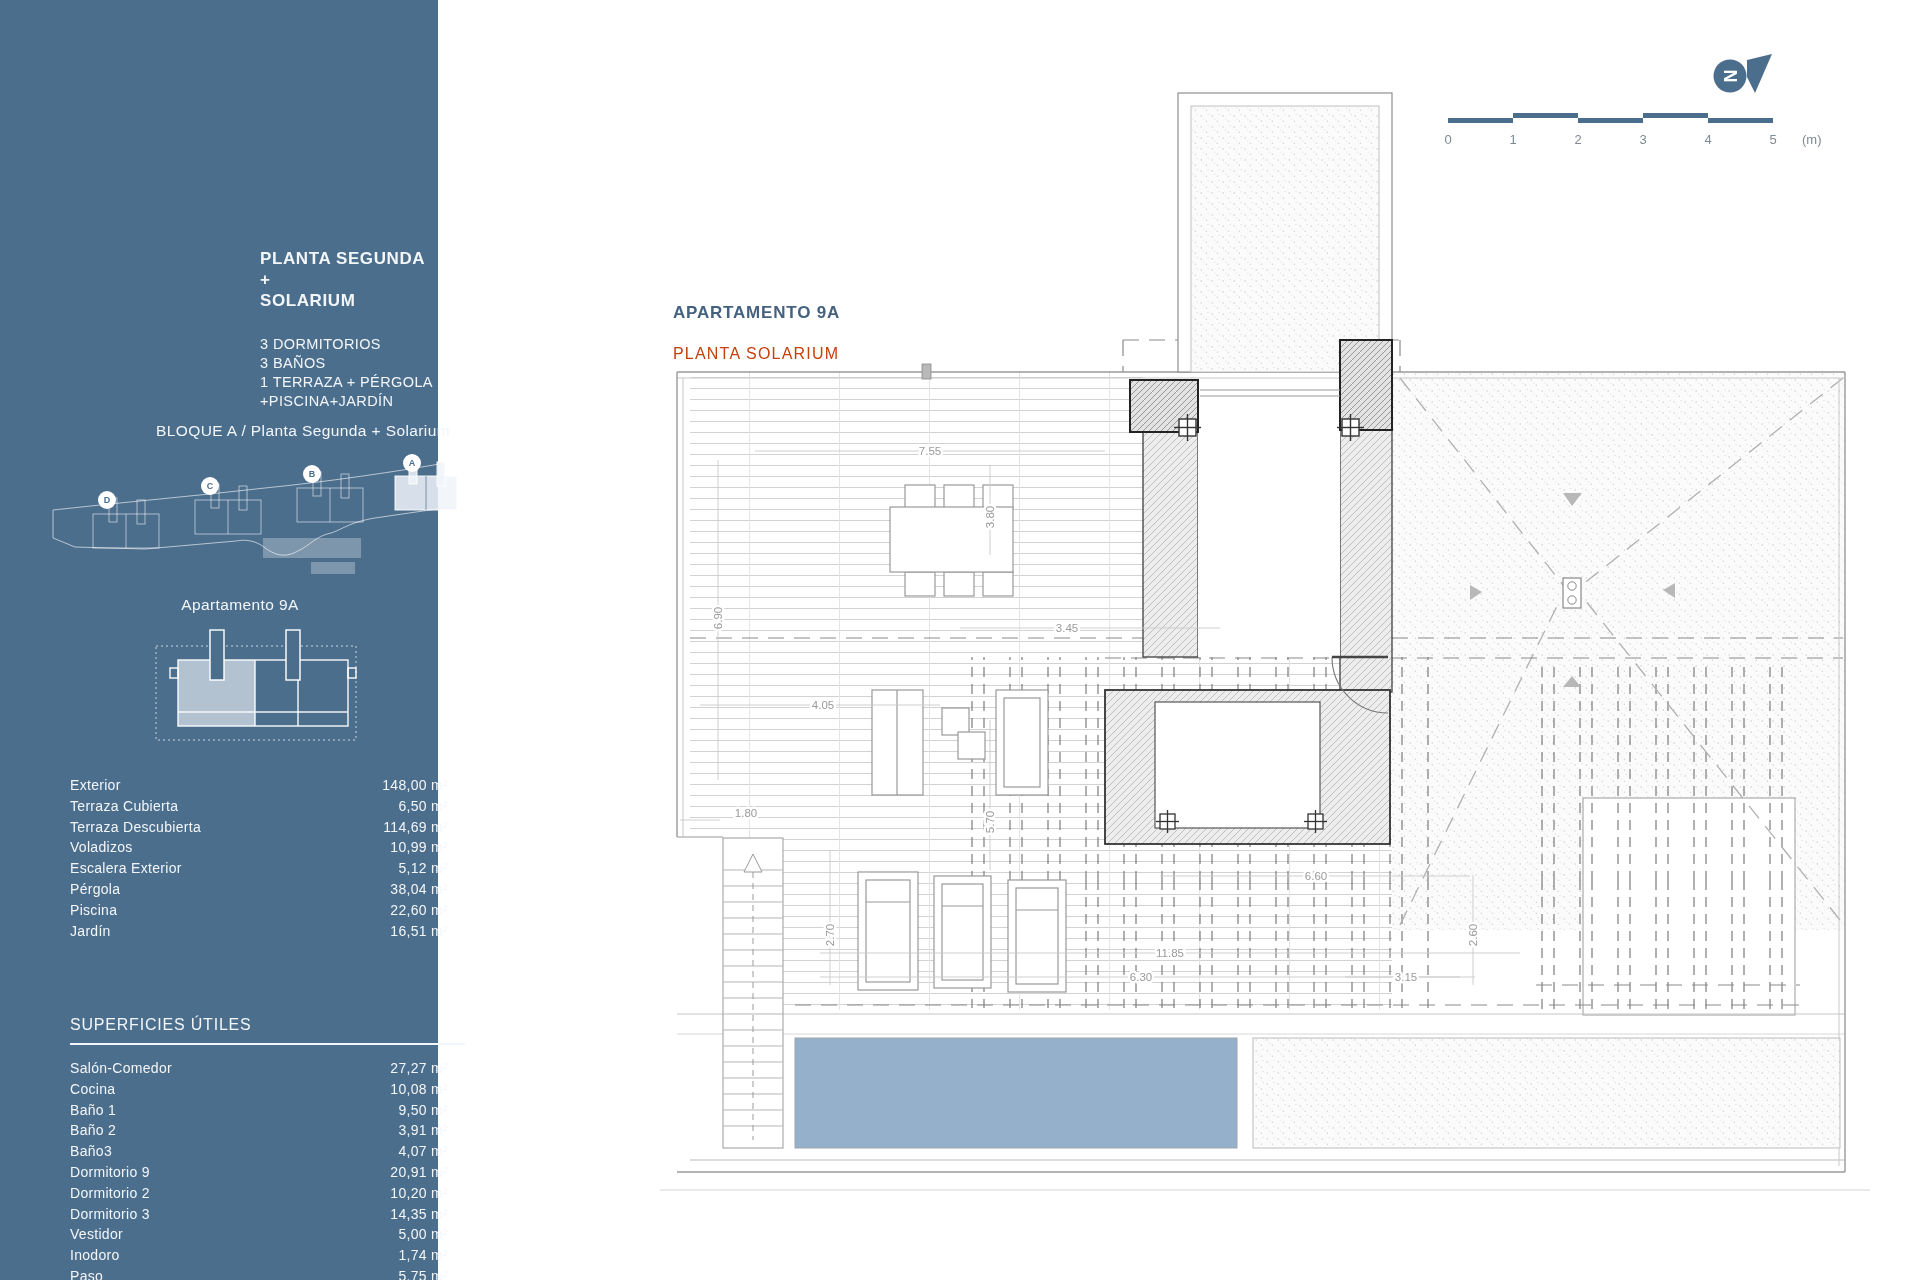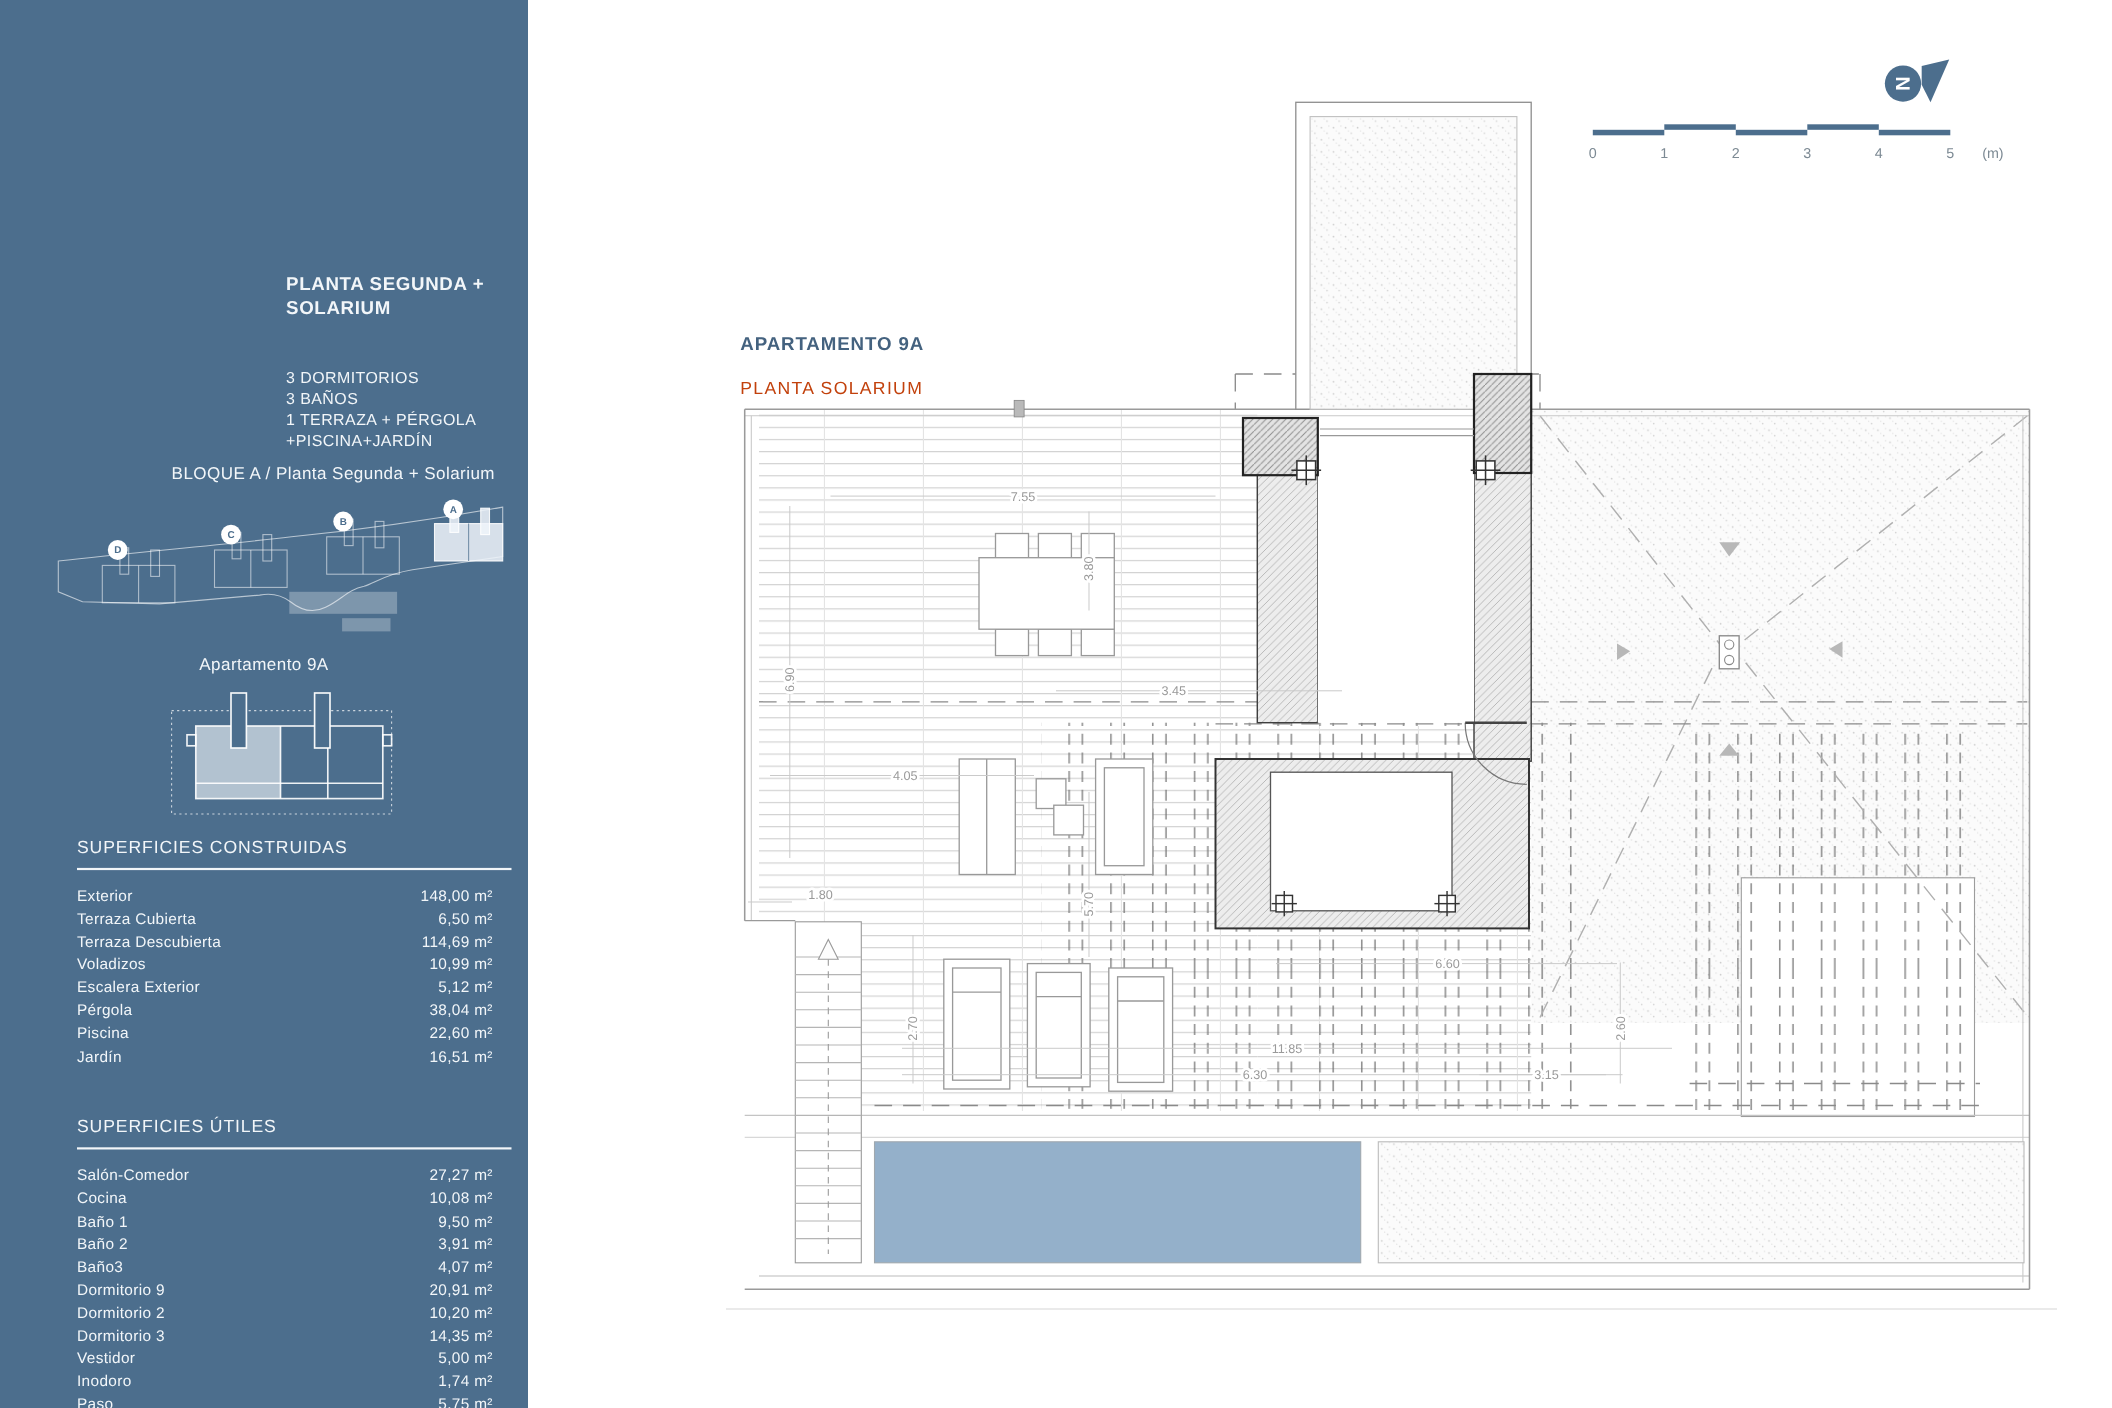--- a/index.html
+++ b/index.html
@@ -1,18 +1,18 @@
 <!DOCTYPE html>
 <html><head>
 <meta charset="utf-8">
 <style>
   html,body{margin:0;padding:0;background:#fff;}
   body{width:1920px;height:1280px;position:relative;overflow:hidden;
        font-family:"Liberation Sans", sans-serif;}
-  .sidebar{position:absolute;left:0;top:0;width:480px;height:1280px;background:#4c6e8d;color:#f2f6f9;}
+  .sidebar{position:absolute;left:0;top:0;width:438px;height:1280px;background:#4c6e8d;color:#f2f6f9;}
   .sb-title{position:absolute;left:260px;top:248px;font-size:17px;font-weight:bold;line-height:21px;letter-spacing:.6px;}
   .sb-features{position:absolute;left:260px;top:315px;font-size:14.5px;line-height:19px;letter-spacing:.4px;margin-top:20px;}
   .sb-block-caption{position:absolute;left:30px;top:422px;width:420px;text-align:right;font-size:15.5px;letter-spacing:.4px;}
   .sb-siteplan{position:absolute;left:45px;top:448px;}
   .sb-apt-caption{position:absolute;left:30px;top:596px;width:420px;text-align:center;font-size:15.5px;letter-spacing:.4px;}
   .sb-unitplan{position:absolute;left:150px;top:626px;}
   .sb-section{position:absolute;left:70px;width:395px;}
   .sb-heading{font-size:16px;letter-spacing:.8px;border-bottom:2px solid #f2f6f9;padding-bottom:9px;}
   .sb-rows{margin-top:13px;}
   .area-row{display:flex;justify-content:space-between;font-size:14px;line-height:20.8px;letter-spacing:.3px;width:378px;}
@@ -97,21 +97,20 @@
       <line x1="105" y1="34" x2="105" y2="100"></line>
       <line x1="148" y1="34" x2="148" y2="100"></line>
     </g>
     <g fill="#4c6e8d" stroke="rgba(255,255,255,0.95)" stroke-width="1.5">
       <rect x="60" y="4" width="14" height="50"></rect>
       <rect x="136" y="4" width="14" height="50"></rect>
     </g>
   </svg>
 
   <div class="sb-section" style="top:762px;">
-    <div class="sb-heading">SUPERFICIES CONSTRUIDAS</div>
     <div class="sb-rows">
       <div class="area-row">
           <span>Exterior</span>
           <span>148,00 m²</span>
         </div>
       <div class="area-row">
           <span>Terraza Cubierta</span>
           <span>6,50 m²</span>
         </div>
       <div class="area-row">

